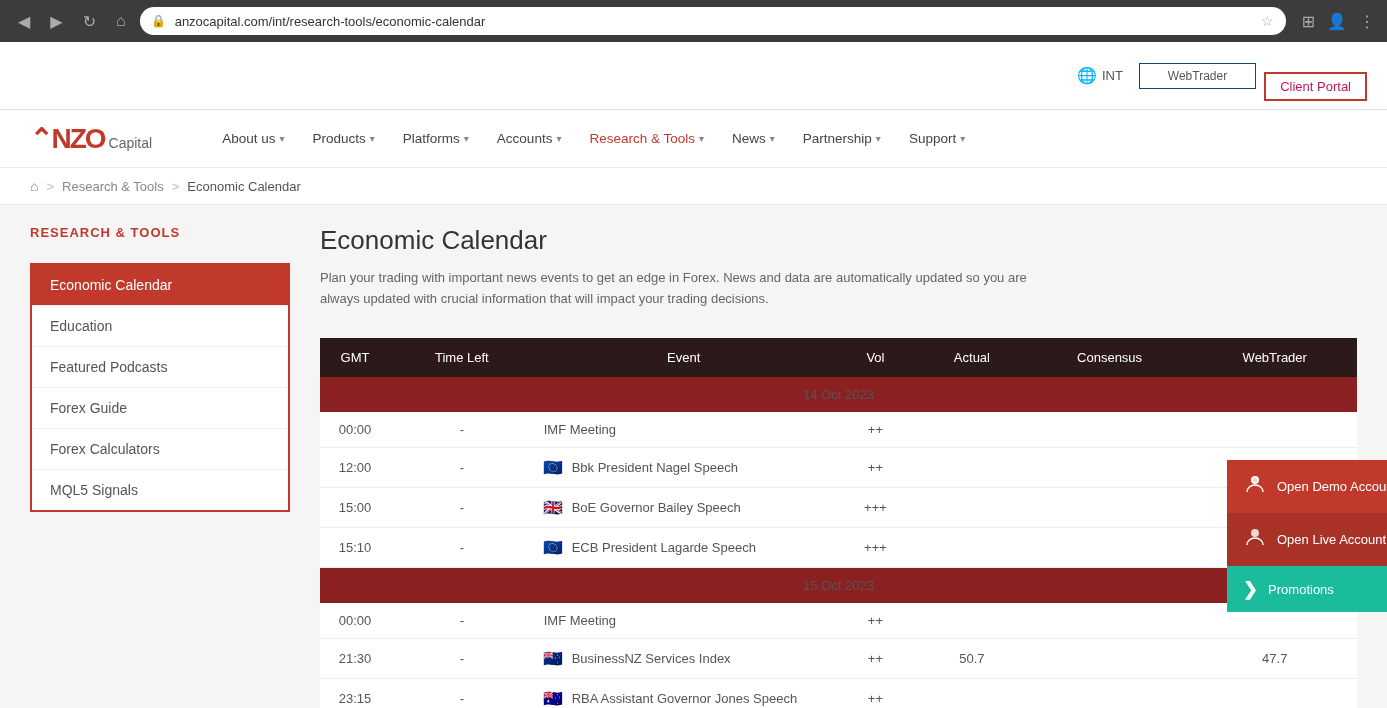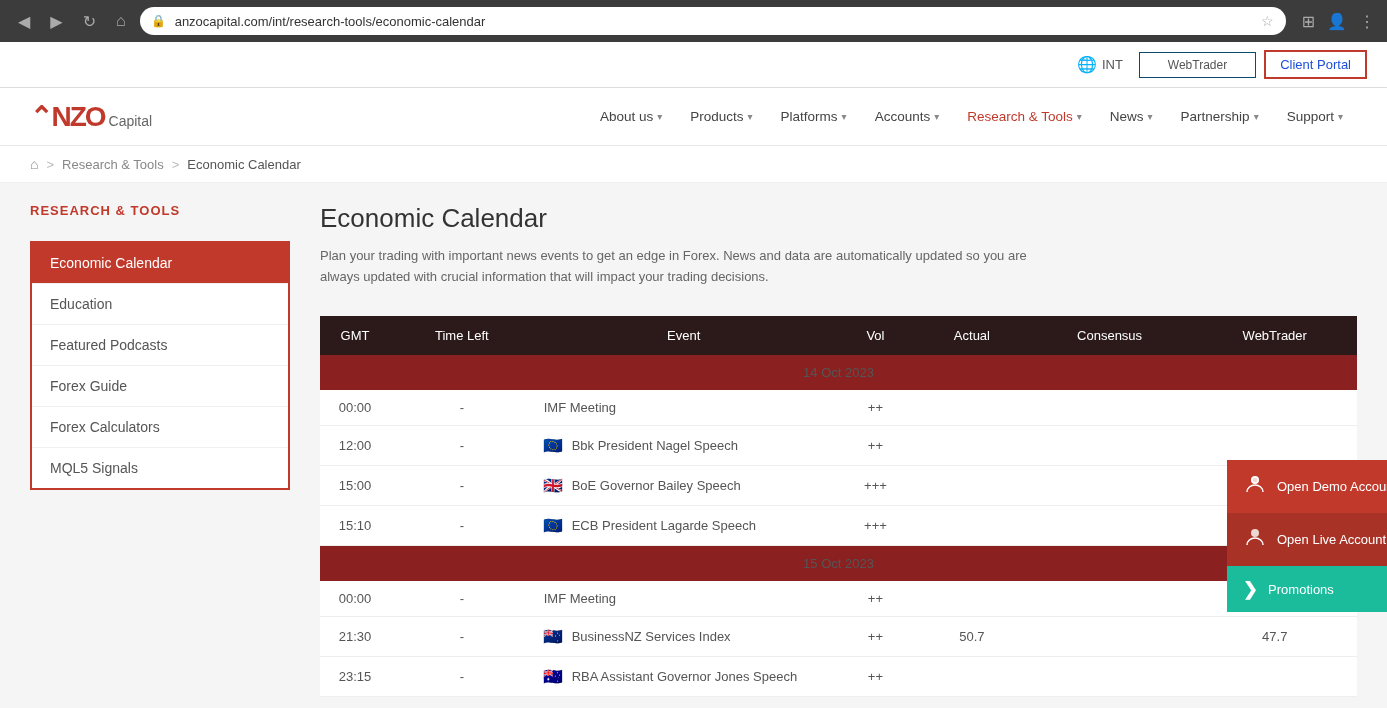--- a/index.html
+++ b/index.html
@@ -64,22 +64,23 @@
       font-size: 12px;
       cursor: pointer;
       color: #555;
     }
     .client-portal-btn {
       border: 2px solid #c0392b;
       background: #fff;
       padding: 5px 14px;
       font-size: 13px;
       cursor: pointer;
-      color: #1d4ed8;
+      color: #be185d;
       font-weight: 500;
+      margin-top: 22px;
     }
 
     
     .main-nav {
       background: #fff;
       border-bottom: 1px solid #e8e8e8;
       padding: 0 30px;
       display: flex;
       align-items: center;
       height: 58px;
@@ -94,21 +95,21 @@
     .logo-capital {
       font-size: 14px;
       color: #666;
       margin-left: 2px;
     }
     .nav-links {
       display: flex;
       align-items: center;
       gap: 0;
       flex: 1;
-      justify-content: flex-end;
+      justify-content: flex-start;
     }
     .nav-item {
       padding: 0 14px;
       height: 58px;
       display: flex;
       align-items: center;
       cursor: pointer;
       font-size: 13.5px;
       color: #444;
       gap: 4px;

